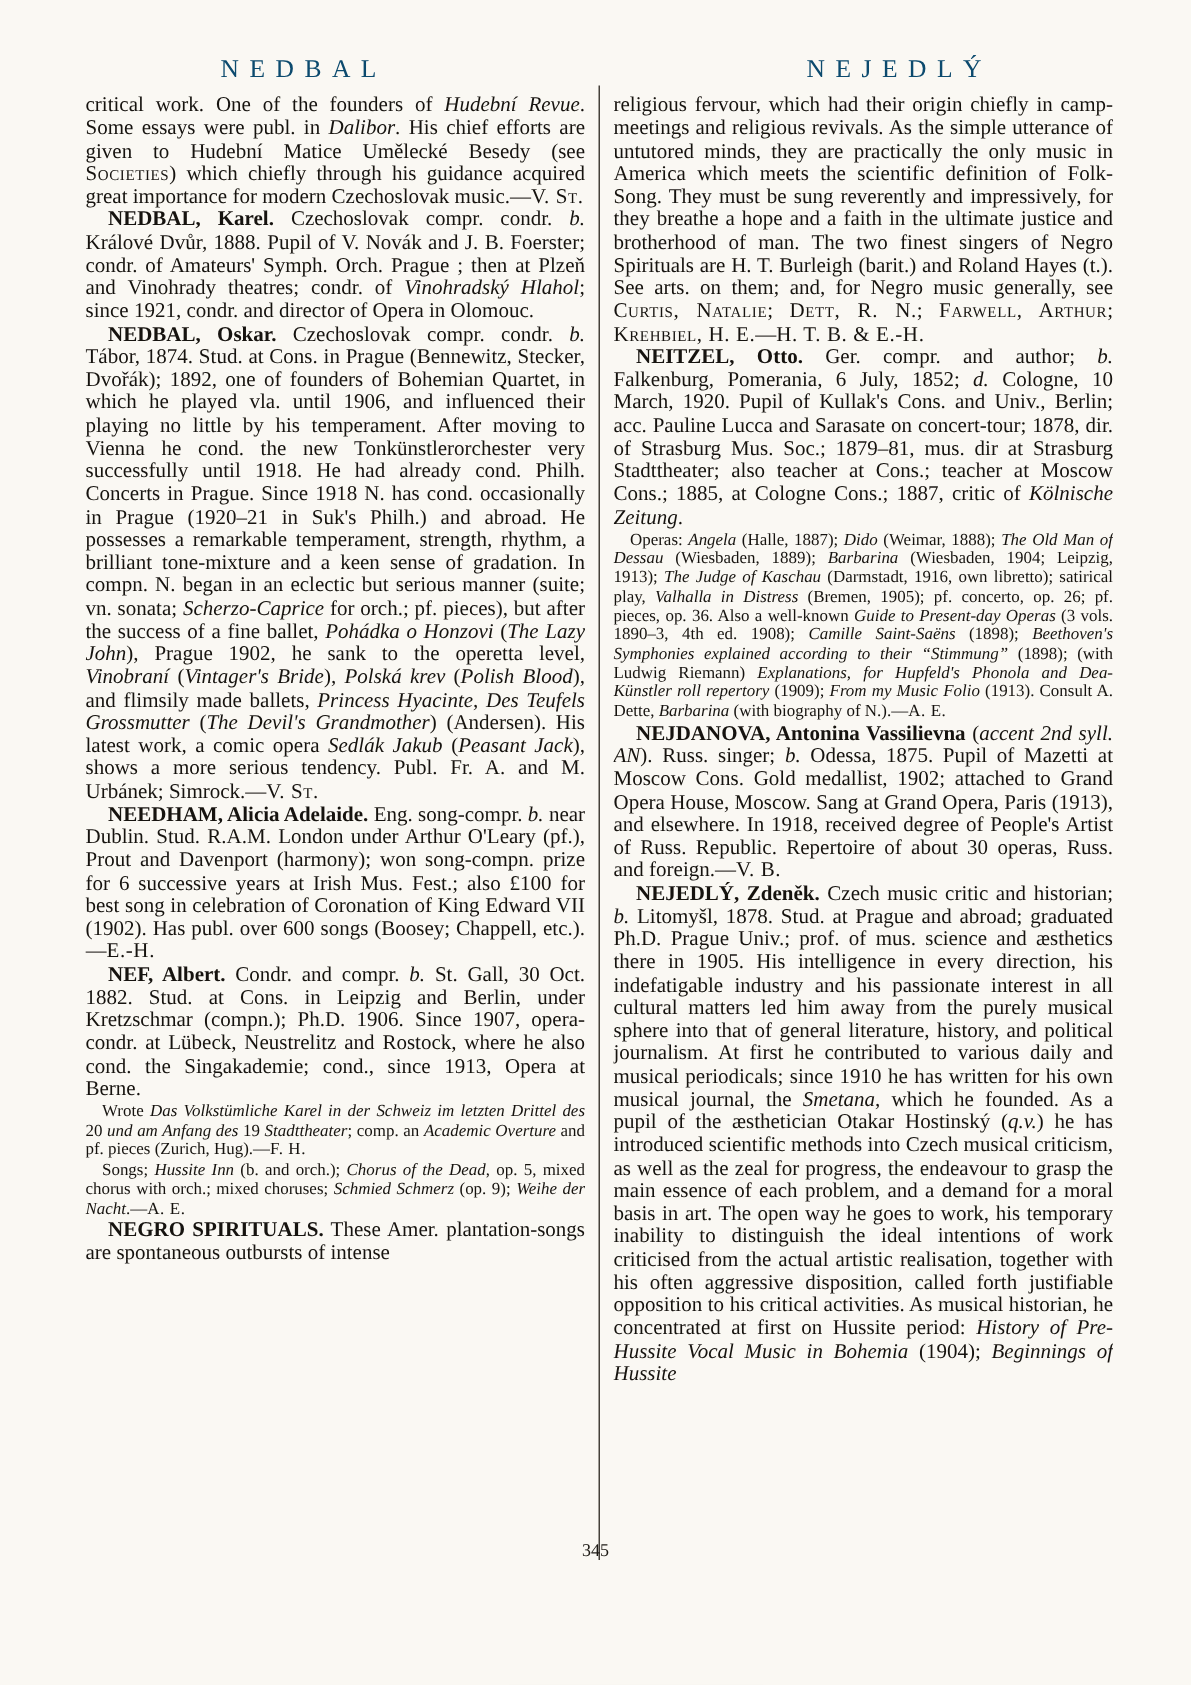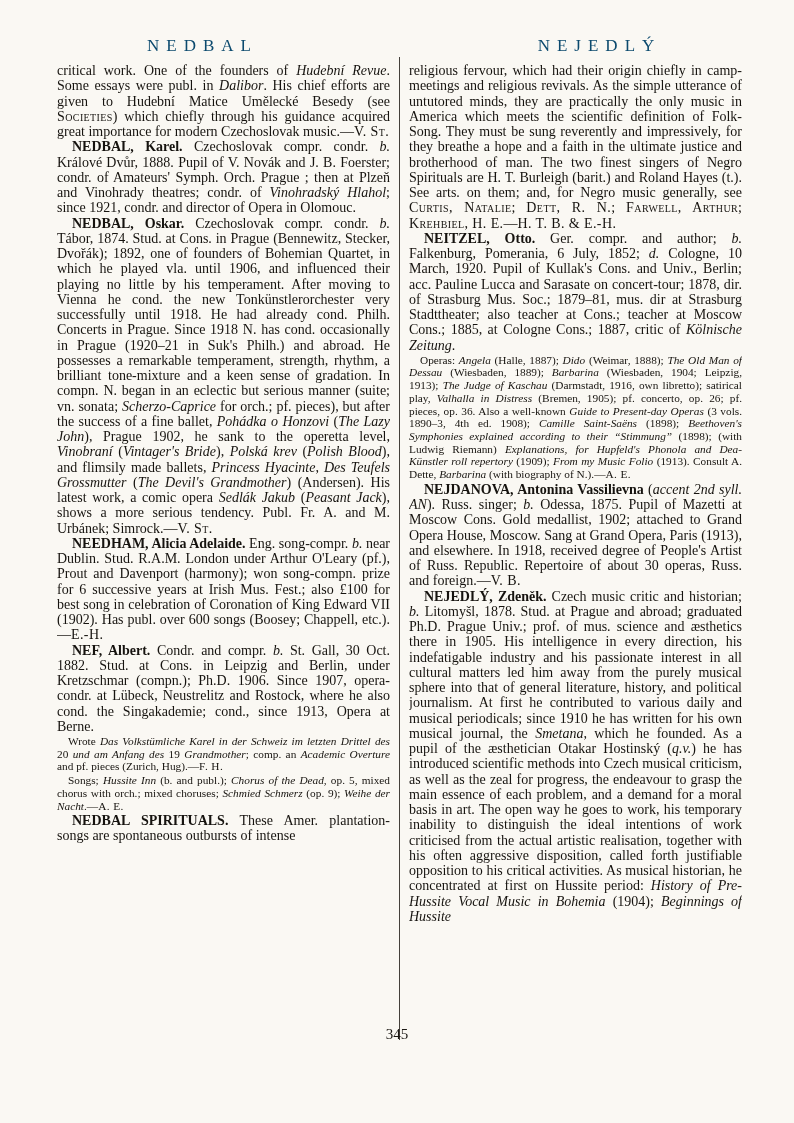--- a/index.html
+++ b/index.html
@@ -33,39 +33,39 @@
   .column p.entry { text-indent: 15px; }
   .column p.small {
     font-size: 11.3px; line-height: 12.7px;
     text-indent: 11px; margin: 1px 0;
   }
   .b  { font-weight: bold; }
   .i  { font-style: italic; }
   .sc { font-variant: small-caps; letter-spacing: 0.4px; }
   .page-number {
     position: absolute; left: 0; right: 0; top: 1026px;
-    text-align: center; font-size: 15px; color: #1c1914;
+    text-align: center; font-size: 12px; color: #1c1914;
   }
 </style>
 </head>
 <body>
 
 <div class="page">
   <div class="running-head left">NEDBAL</div>
   <div class="running-head right">NEJEDLÝ</div>
   <div class="col-divider"></div>
   <div class="column column-left">
       <p class="cont"><span>critical work.  One of the founders of </span><span class="i">Hudební Revue</span><span>.  Some essays were publ. in </span><span class="i">Dalibor</span><span>.  His chief efforts are given to Hudební Matice Umělecké Besedy (see </span><span class="sc">Societies</span><span>) which chiefly through his guidance acquired great importance for modern Czechoslovak music.—</span><span class="sc">V. St.</span></p>
       <p class="entry"><span class="b">NEDBAL, Karel.</span><span>  Czechoslovak compr. condr. </span><span class="i">b.</span><span> Králové Dvůr, 1888.  Pupil of V. Novák and J. B. Foerster;  condr. of Amateurs' Symph. Orch. Prague ;  then at Plzeň and Vinohrady theatres;  condr. of </span><span class="i">Vinohradský Hlahol</span><span>;  since 1921, condr. and director of Opera in Olomouc.</span></p>
       <p class="entry"><span class="b">NEDBAL, Oskar.</span><span>  Czechoslovak compr. condr. </span><span class="i">b.</span><span> Tábor, 1874.  Stud. at Cons. in Prague (Bennewitz, Stecker, Dvořák);  1892, one of founders of Bohemian Quartet, in which he played vla. until 1906, and influenced their playing no little by his temperament.  After moving to Vienna he cond. the new Tonkünstlerorchester very successfully until 1918.  He had already cond. Philh. Concerts in Prague.  Since 1918 N. has cond. occasionally in Prague (1920–21 in Suk's Philh.) and abroad.  He possesses a remarkable temperament, strength, rhythm, a brilliant tone-mixture and a keen sense of gradation.  In compn. N. began in an eclectic but serious manner (suite;  vn. sonata;  </span><span class="i">Scherzo-Caprice</span><span> for orch.;  pf. pieces), but after the success of a fine ballet, </span><span class="i">Pohádka o Honzovi</span><span> (</span><span class="i">The Lazy John</span><span>), Prague 1902, he sank to the operetta level, </span><span class="i">Vinobraní</span><span> (</span><span class="i">Vintager's Bride</span><span>), </span><span class="i">Polská krev</span><span> (</span><span class="i">Polish Blood</span><span>), and flimsily made ballets, </span><span class="i">Princess Hyacinte</span><span>, </span><span class="i">Des Teufels Grossmutter</span><span> (</span><span class="i">The Devil's Grandmother</span><span>) (Andersen).  His latest work, a comic opera </span><span class="i">Sedlák Jakub</span><span> (</span><span class="i">Peasant Jack</span><span>), shows a more serious tendency.  Publ. Fr. A. and M. Urbánek; Simrock.—</span><span class="sc">V. St.</span></p>
       <p class="entry"><span class="b">NEEDHAM, Alicia Adelaide.</span><span>  Eng. song-compr. </span><span class="i">b.</span><span> near Dublin.  Stud. R.A.M. London under Arthur O'Leary (pf.), Prout and Davenport (harmony);  won song-compn. prize for 6 successive years at Irish Mus. Fest.;  also £100 for best song in celebration of Coronation of King Edward VII (1902).  Has publ. over 600 songs (Boosey;  Chappell, etc.).—</span><span class="sc">E.-H.</span></p>
       <p class="entry"><span class="b">NEF, Albert.</span><span>  Condr. and compr. </span><span class="i">b.</span><span> St. Gall, 30 Oct. 1882.  Stud. at Cons. in Leipzig and Berlin, under Kretzschmar (compn.);  Ph.D. 1906.  Since 1907, opera-condr. at Lübeck, Neustrelitz and Rostock, where he also cond. the Singakademie;  cond., since 1913, Opera at Berne.</span></p>
-      <p class="entry small"><span>Wrote </span><span class="i">Das Volkstümliche Karel in der Schweiz im letzten Drittel des</span><span> 20 </span><span class="i">und am Anfang des</span><span> 19 </span><span class="i">Grandmother</span><span>;  comp. an </span><span class="i">Academic Overture</span><span> and pf. pieces (Zurich, Hug).—</span><span class="sc">F. H.</span></p>
-      <p class="entry small"><span>Songs;  </span><span class="i">Hussite Inn</span><span> (b. and publ.);  </span><span class="i">Chorus of the Dead</span><span>, op. 5, mixed chorus with orch.;  mixed choruses; </span><span class="i">Schmied Schmerz</span><span> (op. 9);  </span><span class="i">Weihe der Nacht</span><span>.—</span><span class="sc">A. E.</span></p>
-      <p class="entry"><span class="b">NEDBAL SPIRITUALS.</span><span>  These Amer. plantation-songs are spontaneous outbursts of intense</span></p>
+      <p class="entry small"><span>Wrote </span><span class="i">Das Volkstümliche Karel in der Schweiz im letzten Drittel des</span><span> 20 </span><span class="i">und am Anfang des</span><span> 19 </span><span class="i">Stadttheater</span><span>;  comp. an </span><span class="i">Academic Overture</span><span> and pf. pieces (Zurich, Hug).—</span><span class="sc">F. H.</span></p>
+      <p class="entry small"><span>Songs;  </span><span class="i">Hussite Inn</span><span> (b. and orch.);  </span><span class="i">Chorus of the Dead</span><span>, op. 5, mixed chorus with orch.;  mixed choruses; </span><span class="i">Schmied Schmerz</span><span> (op. 9);  </span><span class="i">Weihe der Nacht</span><span>.—</span><span class="sc">A. E.</span></p>
+      <p class="entry"><span class="b">NEGRO SPIRITUALS.</span><span>  These Amer. plantation-songs are spontaneous outbursts of intense</span></p>
     </div>
   <div class="column column-right">
       <p class="cont"><span>religious fervour, which had their origin chiefly in camp-meetings and religious revivals.  As the simple utterance of untutored minds, they are practically the only music in America which meets the scientific definition of Folk-Song.  They must be sung reverently and impressively, for they breathe a hope and a faith in the ultimate justice and brotherhood of man.  The two finest singers of Negro Spirituals are H. T. Burleigh (barit.) and Roland Hayes (t.).  See arts. on them; and, for Negro music generally, see </span><span class="sc">Curtis, Natalie</span><span>;  </span><span class="sc">Dett, R. N.</span><span>;  </span><span class="sc">Farwell, Arthur</span><span>;  </span><span class="sc">Krehbiel, H. E.</span><span>—</span><span class="sc">H. T. B. &amp; E.-H.</span></p>
       <p class="entry"><span class="b">NEITZEL, Otto.</span><span>  Ger. compr. and author;  </span><span class="i">b.</span><span> Falkenburg, Pomerania, 6 July, 1852;  </span><span class="i">d.</span><span> Cologne, 10 March, 1920.  Pupil of Kullak's Cons. and Univ., Berlin;  acc. Pauline Lucca and Sarasate on concert-tour;  1878, dir. of Strasburg Mus. Soc.;  1879–81, mus. dir at Strasburg Stadttheater;  also teacher at Cons.; teacher at Moscow Cons.;  1885, at Cologne Cons.;  1887, critic of </span><span class="i">Kölnische Zeitung</span><span>.</span></p>
       <p class="entry small"><span>Operas:  </span><span class="i">Angela</span><span> (Halle, 1887);  </span><span class="i">Dido</span><span> (Weimar, 1888);  </span><span class="i">The Old Man of Dessau</span><span> (Wiesbaden, 1889); </span><span class="i">Barbarina</span><span> (Wiesbaden, 1904;  Leipzig, 1913);  </span><span class="i">The Judge of Kaschau</span><span> (Darmstadt, 1916, own libretto); satirical play, </span><span class="i">Valhalla in Distress</span><span> (Bremen, 1905); pf. concerto, op. 26;  pf. pieces, op. 36.  Also a well-known </span><span class="i">Guide to Present-day Operas</span><span> (3 vols. 1890–3, 4th ed. 1908);  </span><span class="i">Camille Saint-Saëns</span><span> (1898); </span><span class="i">Beethoven's Symphonies explained according to their “Stimmung”</span><span> (1898);  (with Ludwig Riemann) </span><span class="i">Explanations, for Hupfeld's Phonola and Dea-Künstler roll repertory</span><span> (1909);  </span><span class="i">From my Music Folio</span><span> (1913).  Consult A. Dette, </span><span class="i">Barbarina</span><span> (with biography of N.).—</span><span class="sc">A. E.</span></p>
       <p class="entry"><span class="b">NEJDANOVA, Antonina Vassilievna</span><span> (</span><span class="i">accent 2nd syll. AN</span><span>).  Russ. singer; </span><span class="i">b.</span><span> Odessa, 1875.  Pupil of Mazetti at Moscow Cons.  Gold medallist, 1902; attached to Grand Opera House, Moscow.  Sang at Grand Opera, Paris (1913), and elsewhere.  In 1918, received degree of People's Artist of Russ. Republic.  Repertoire of about 30 operas, Russ. and foreign.—</span><span class="sc">V. B.</span></p>
       <p class="entry"><span class="b">NEJEDLÝ, Zdeněk.</span><span>  Czech music critic and historian;  </span><span class="i">b.</span><span> Litomyšl, 1878.  Stud. at Prague and abroad;  graduated Ph.D. Prague Univ.; prof. of mus. science and æsthetics there in 1905.  His intelligence in every direction, his indefatigable industry and his passionate interest in all cultural matters led him away from the purely musical sphere into that of general literature, history, and political journalism. At first he contributed to various daily and musical periodicals;  since 1910 he has written for his own musical journal, the </span><span class="i">Smetana</span><span>, which he founded.  As a pupil of the æsthetician Otakar Hostinský (</span><span class="i">q.v.</span><span>) he has introduced scientific methods into Czech musical criticism, as well as the zeal for progress, the endeavour to grasp the main essence of each problem, and a demand for a moral basis in art.  The open way he goes to work, his temporary inability to distinguish the ideal intentions of work criticised from the actual artistic realisation, together with his often aggressive disposition, called forth justifiable opposition to his critical activities.   As musical historian, he concentrated at first on Hussite period:  </span><span class="i">History of Pre-Hussite Vocal Music in Bohemia</span><span> (1904);  </span><span class="i">Beginnings of Hussite</span></p>
     </div>
   <div class="page-number">345</div>
 </div>

